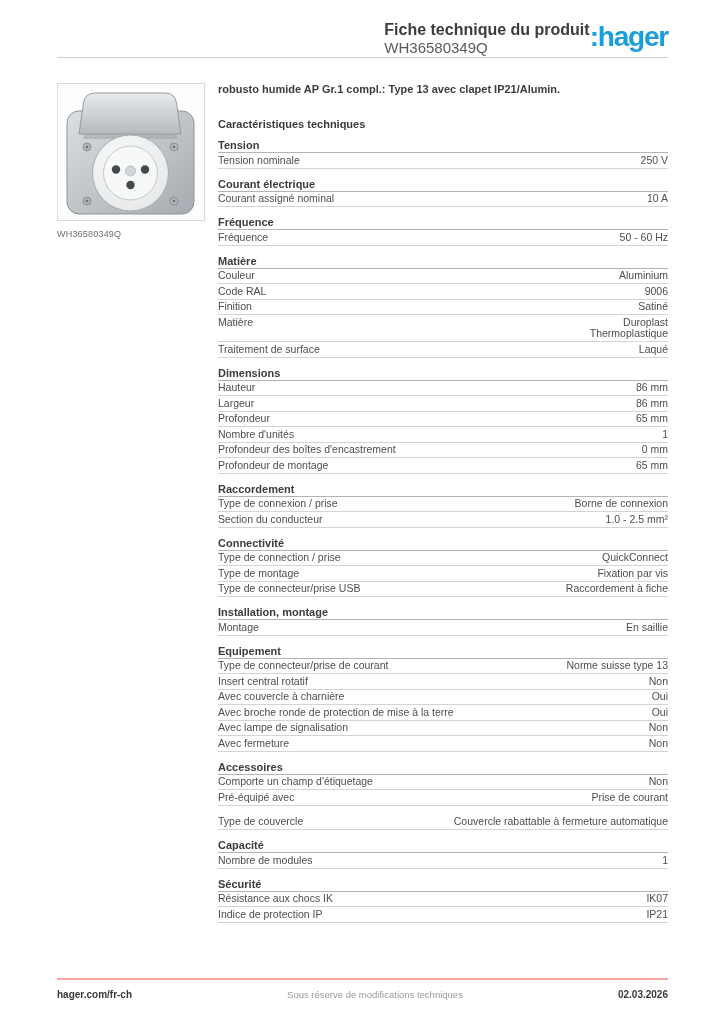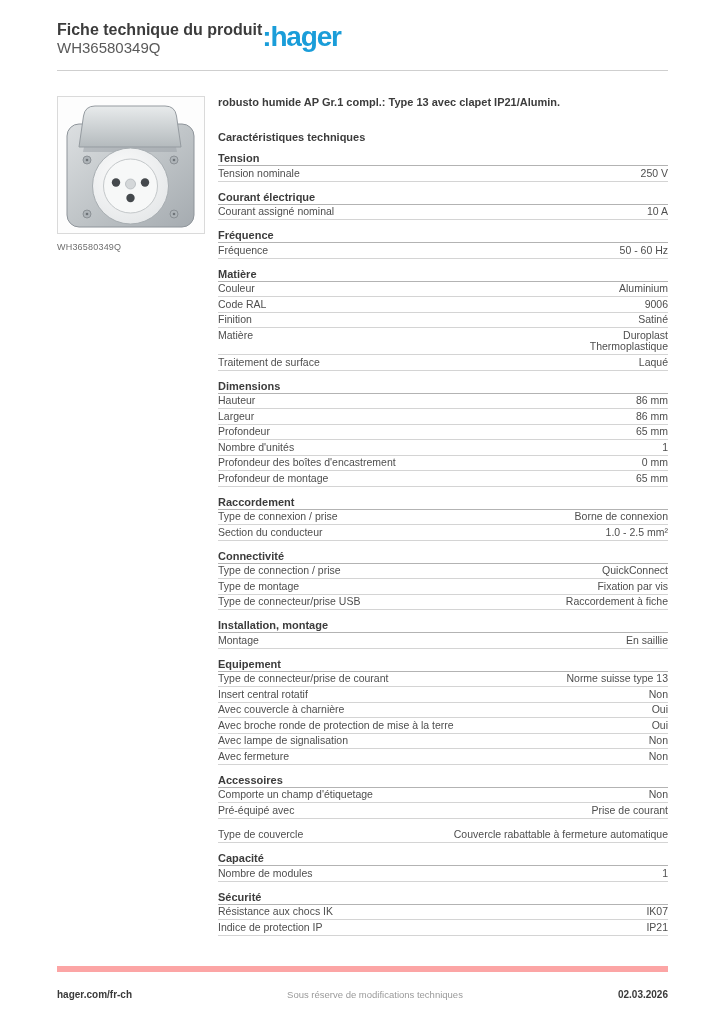--- a/index.html
+++ b/index.html
@@ -9,24 +9,23 @@
     background: #ffffff;
     font-family: "Liberation Sans", sans-serif;
     color: #3d3d3d;
     overflow: hidden;
   }
   .page { padding: 20px 56px 0 57px; }
 
   
   .header {
     display: flex;
-    justify-content: flex-start;
+    justify-content: flex-end;
     align-items: flex-start;
     border-bottom: 1px solid #cfcfcf;
-    padding-bottom: 13px;
   }
   .header-title { font-size: 16px; font-weight: bold; color: #3c3c3c; line-height: 19px; }
   .header-code  { font-size: 15px; font-weight: normal; color: #5a5a5a; line-height: 18px; }
   .logo {
     font-size: 28px;
     font-weight: bold;
     letter-spacing: -1.2px;
     line-height: 30px;
     margin-top: 2px;
   }
@@ -66,22 +65,22 @@
     line-height: 11.5px;
     color: #4e4e4e;
   }
   .row-label { text-align: left; flex: none; max-width: 62%; }
   .row-value { text-align: right; flex: 1; white-space: pre-line; }
 
   
   .footer {
     position: absolute;
     left: 57px; right: 56px; bottom: 24px;
-    border-top: 6px solid #fca5a5;
-    padding-top: 17px;
+    border-top: 2px solid #fca5a5;
+    padding-top: 9px;
     display: flex;
     justify-content: space-between;
     align-items: baseline;
   }
   .footer-left  { font-size: 10px; font-weight: bold; color: #3a3a3a; }
   .footer-center{ font-size: 9.5px; color: #9a9a9a; }
   .footer-right { font-size: 10px; font-weight: bold; color: #3a3a3a; }
 </style>
 </head>
 <body>

